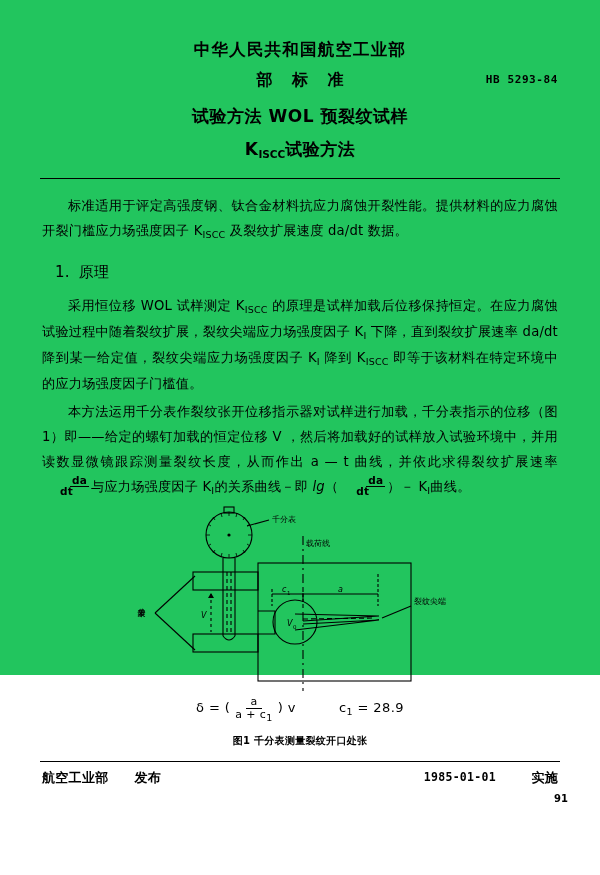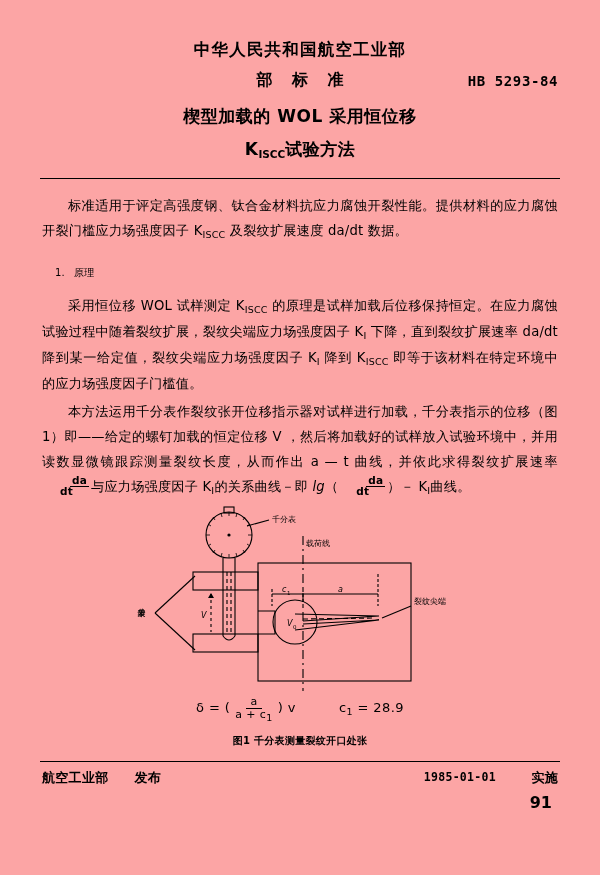--- a/index.html
+++ b/index.html
@@ -12,22 +12,22 @@
     height: 875px;
     font-family: "DejaVu Sans", "Liberation Sans", sans-serif;
     color: #000000;
     overflow: hidden;
     position: relative;
   }
   .page {
     position: absolute;
     left: 0; top: 0;
     width: 600px;
-    height: 875px;
-    background: #fca5a5;
+    height: 675px;
+    background: #22c55e;
   }
 
   
   .header {
     padding-top: 38px;
     text-align: center;
   }
   .ministry-line {
     font-size: 16.5px;
     font-weight: bold;
@@ -42,21 +42,21 @@
   .std-label {
     font-size: 16px;
     font-weight: bold;
     letter-spacing: 7px;
     padding-left: 7px;
   }
   .std-code {
     position: absolute;
     right: 42px;
     top: 3px;
-    font-size: 14px;
+    font-size: 11px;
     font-weight: bold;
     font-family: "DejaVu Sans Mono", "Liberation Mono", monospace;
     letter-spacing: 0.6px;
   }
   .doc-title {
     margin-top: 11px;
     font-size: 17px;
     font-weight: bold;
     letter-spacing: 0.5px;
   }
@@ -87,21 +87,21 @@
   p.para {
     font-size: 13.2px;
     line-height: 25px;
     text-align: justify;
     text-justify: inter-ideograph;
     margin: 0 0 3px 0;
     text-indent: 26px;
     letter-spacing: 0.2px;
   }
   p.section {
-    font-size: 10px;
+    font-size: 15px;
     line-height: 25px;
     margin: 16px 0 8px 0;
     text-indent: 13px;
     letter-spacing: 0.2px;
   }
   .sec-num { margin-right: 9px; }
   .ital { font-style: italic; }
   sub.s {
     font-size: 9.5px;
     vertical-align: baseline;
@@ -170,40 +170,40 @@
   .f-left { position: absolute; left: 0; top: 0; }
   .f-left .pub { margin-left: 26px; }
   .f-date {
     position: absolute; right: 62px; top: 1px;
     font-family: "DejaVu Sans Mono", "Liberation Mono", monospace;
     font-size: 11.5px;
     text-align: center;
   }
   .f-right { position: absolute; right: 0; top: 0; }
   .pagenum {
-    margin: 4px 48px 0 0;
+    margin: 4px 32px 0 0;
     text-align: right;
-    font-size: 16px;
+    font-size: 10px;
     font-weight: bold;
   }
 </style>
 </head>
 <body>
 
 <div class="page">
 
   <div class="header">
     <div class="ministry-line">中华人民共和国航空工业部</div>
 
     <div class="std-row">
       <span class="std-label">部 标 准</span>
       <span class="std-code">HB 5293-84</span>
     </div>
 
-    <div class="doc-title">楔型加载的 WOL 采用恒位移</div>
+    <div class="doc-title">试验方法 WOL 预裂纹试样</div>
 
     <div class="doc-title2">
       <span>K</span><span class="sub-k">ISCC</span><span>试验方法</span>
     </div>
   </div>
 
   <div class="rule"></div>
 
   <div class="body">
 

